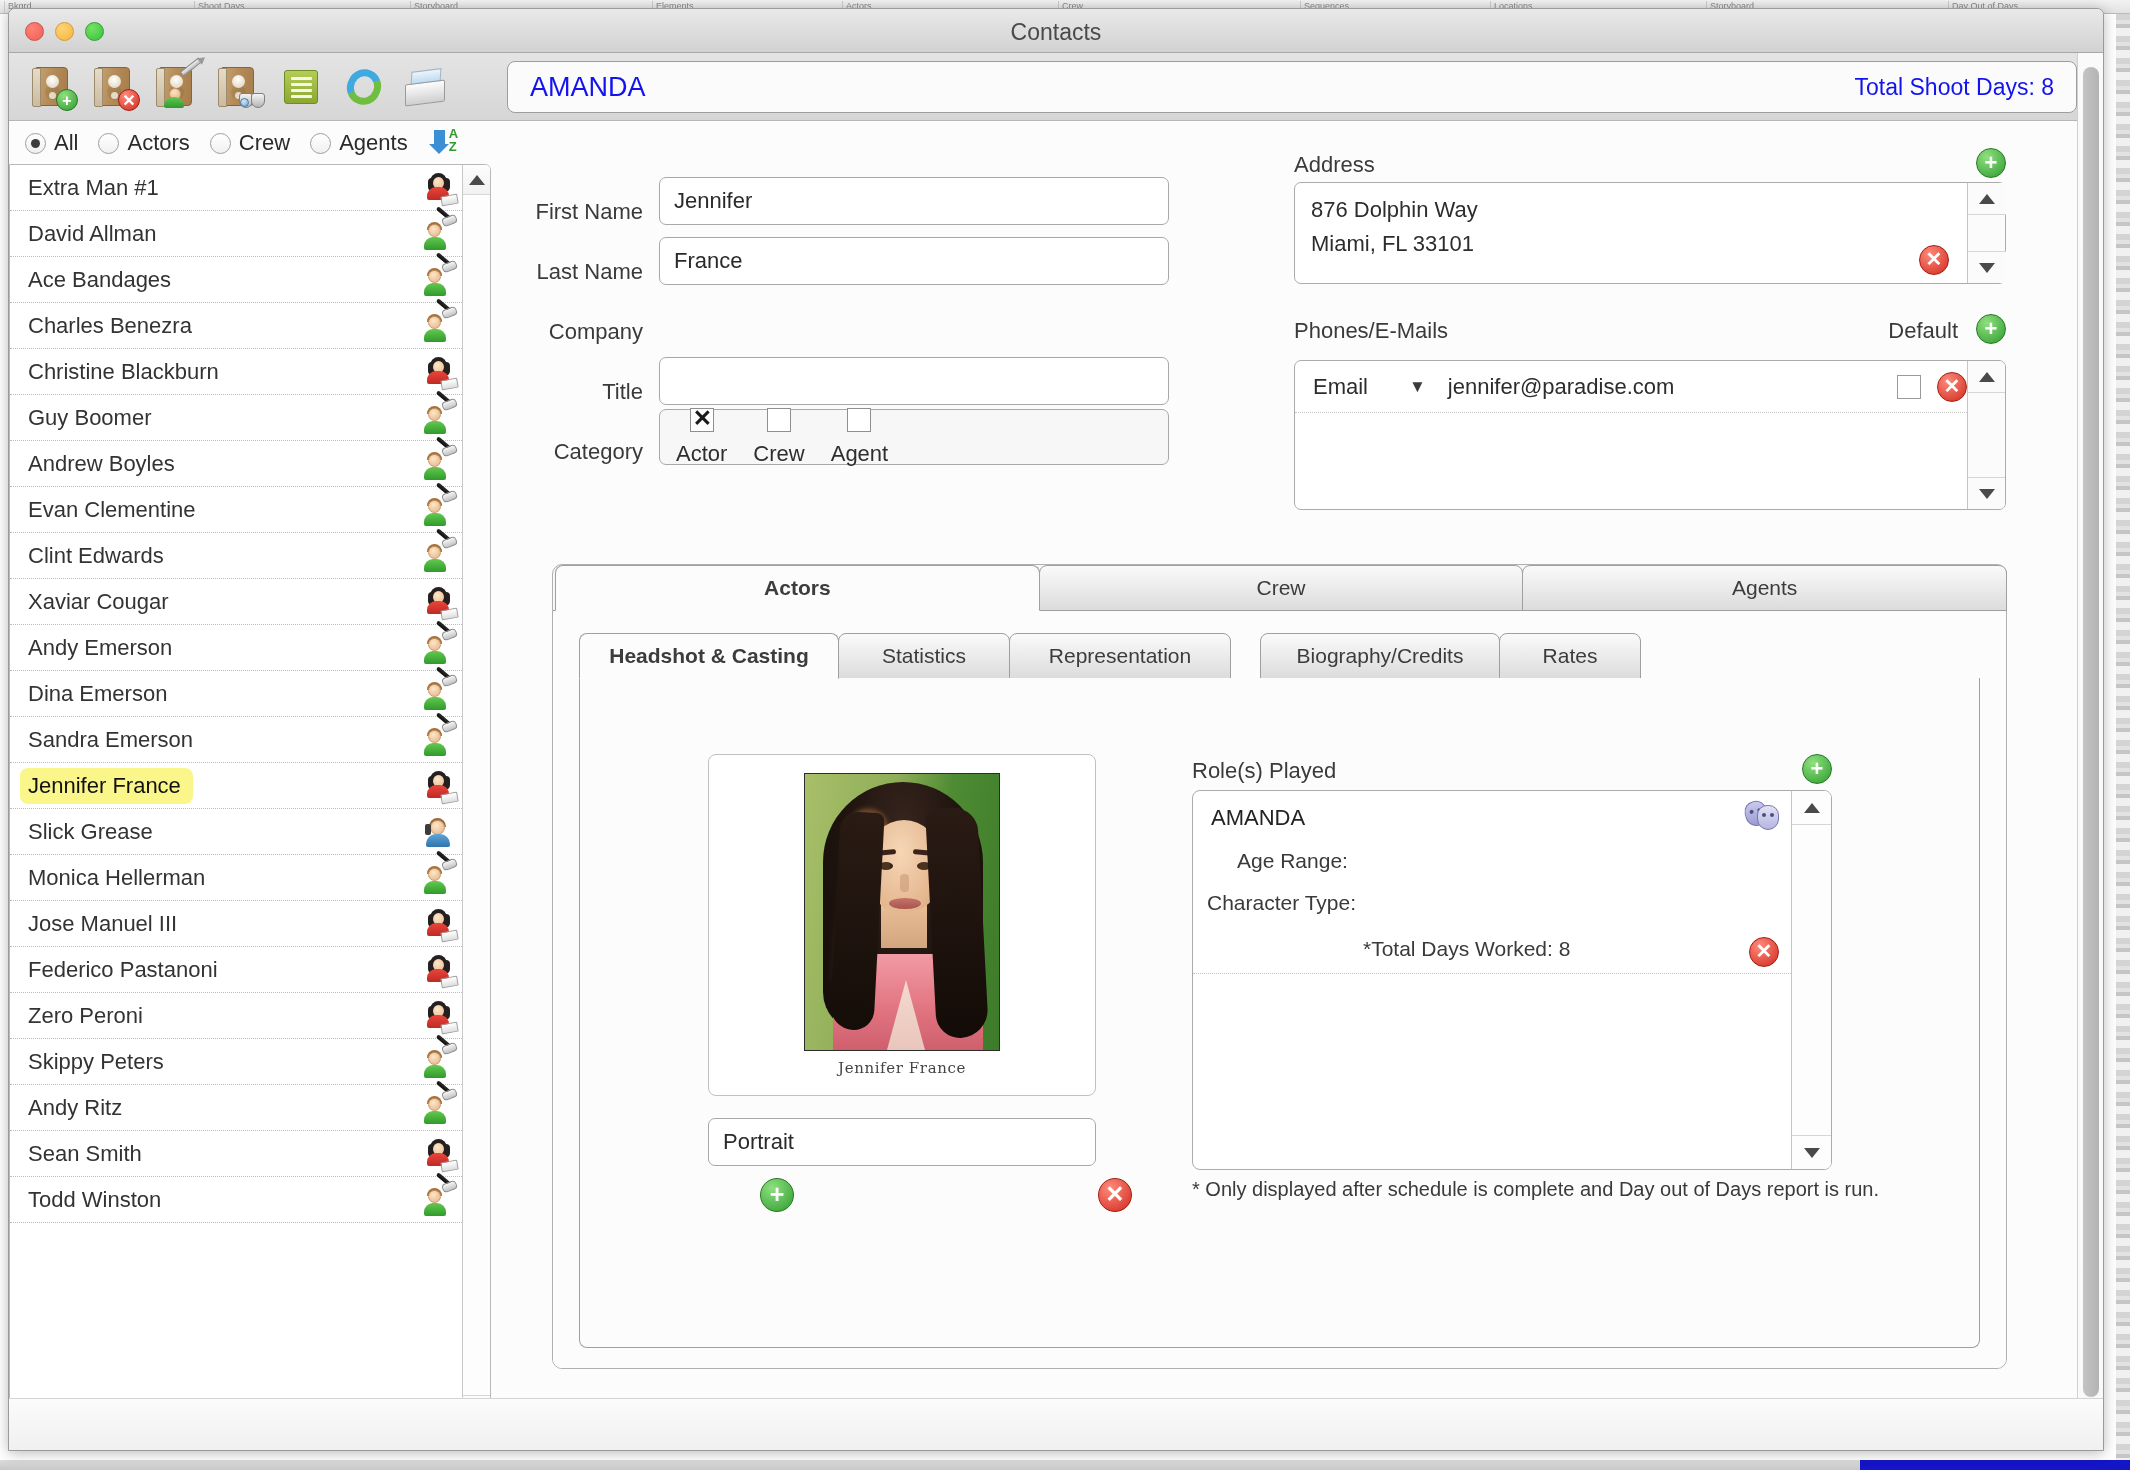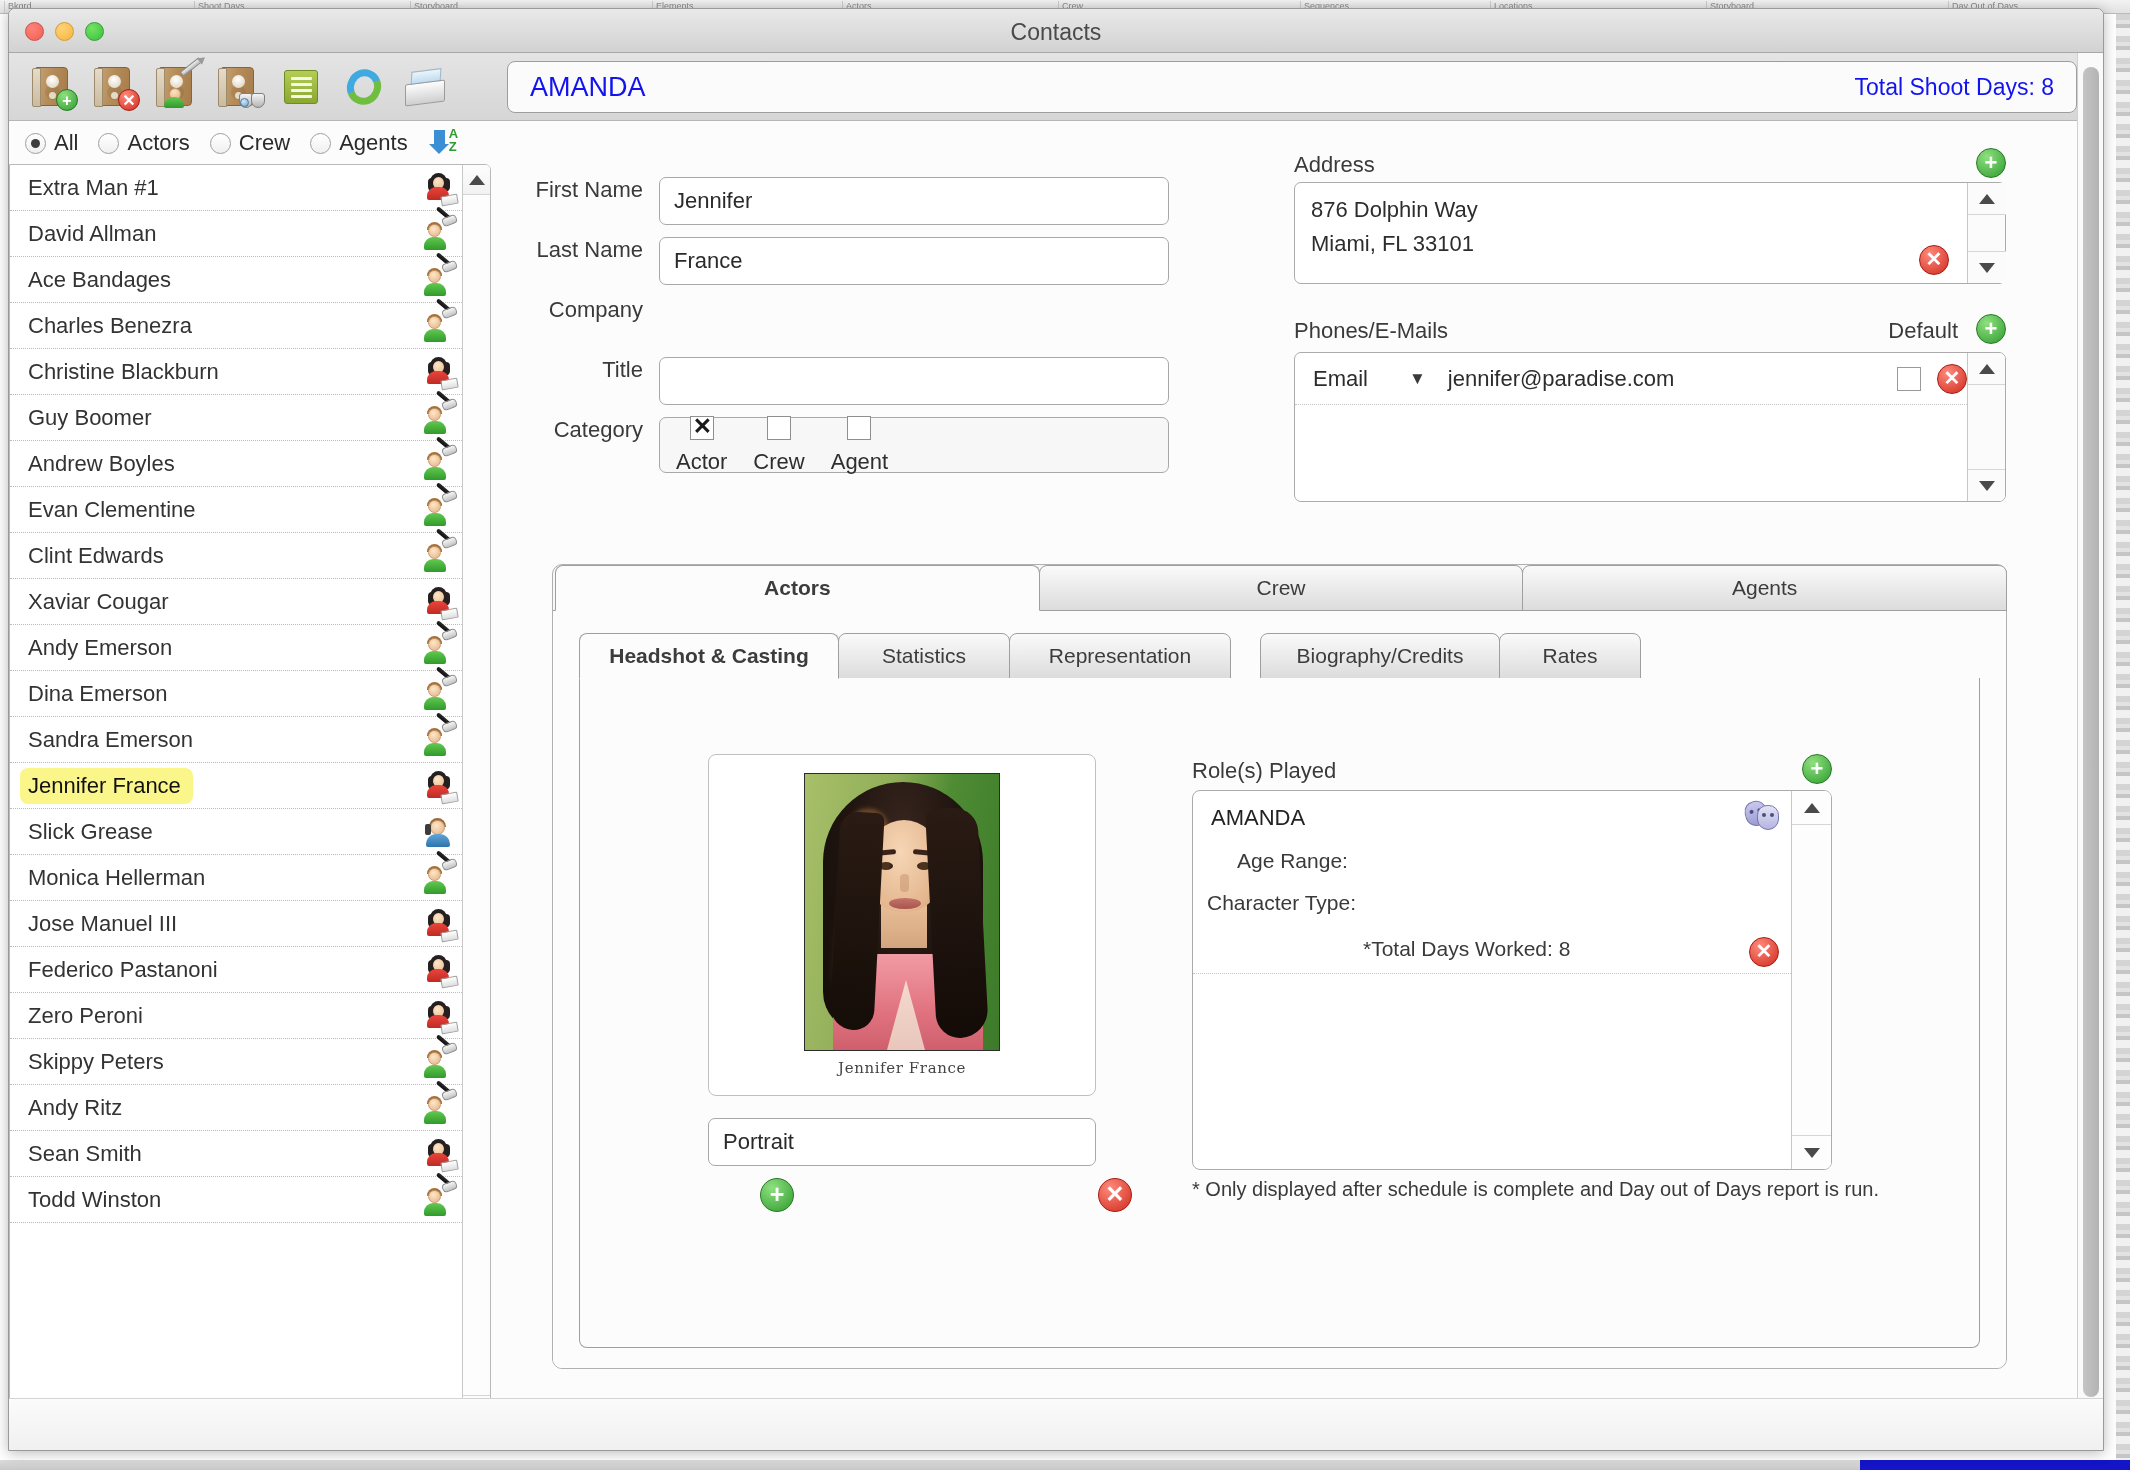--- a/index.html
+++ b/index.html
@@ -305,21 +305,21 @@
     display: flex; align-items: center; justify-content: center; cursor: pointer;
     background: linear-gradient(#fdfdfd,#f2f2f2);
   }
   .sb-arrow.up { top: 0; border-bottom: 1px solid #d6d6d6; }
   .sb-arrow.down { bottom: 0; border-top: 1px solid #d6d6d6; }
   .tri-up   { width:0;height:0;border-left:8px solid transparent;border-right:8px solid transparent;border-bottom:10px solid #4a4a4a; }
   .tri-down { width:0;height:0;border-left:8px solid transparent;border-right:8px solid transparent;border-top:10px solid #4a4a4a; }
 
   
   #form-area { position: absolute; left: 520px; top: 168px; width: 640px; }
-  .frow { display: flex; align-items: flex-start; margin-bottom: 12px; height: 48px; }
+  .frow { display: flex; align-items: flex-end; margin-bottom: 12px; height: 48px; }
   .flabel { width: 130px; text-align: right; padding-right: 16px; font-size: 22px; color: #3a3a3a; }
   .finput {
     flex: 1; height: 48px; border: 1px solid #a8a8a8; border-radius: 7px;
     background: #ffffff; font-size: 22px; color: #2a2a2a;
     padding: 0 14px; font-family: "Liberation Sans", sans-serif;
   }
   .fspacer { flex: 1; height: 48px; }
   #category-box {
     flex: 1; height: 56px; border: 1px solid #a8a8a8; border-radius: 7px;
     background: #f7f7f7; display: flex; align-items: center; padding: 0 16px; gap: 12px;
@@ -364,21 +364,21 @@
     position: absolute; right: 0; top: 0; bottom: 0; width: 38px;
     border-left: 1px solid #c6c6c6; background: #fbfbfb;
     border-radius: 0 6px 6px 0;
   }
   .mini-sb .sb-arrow { width: 38px; height: 32px; background: #fbfbfb; }
   #phone-block { margin-top: 26px; }
   #phone-head { display:flex; align-items:flex-end; height: 34px; }
   #phone-head .blk-title { flex: 1; }
   #phone-head .default-lbl { font-size: 22px; color: #3a3a3a; margin-right: 18px; }
   #phone-field {
-    position: relative; height: 150px; margin-top: 8px;
+    position: relative; height: 150px; margin-top: 16px;
     border: 1px solid #ababab; border-radius: 7px; background: #fff;
     overflow: hidden;
   }
   #phone-row {
     position: relative; display: flex; align-items: center; height: 52px;
     padding: 0 0 0 18px; border-bottom: 1px dotted #c4c4c4; margin-right: 38px;
   }
   .ph-type { font-size: 22px; color: #2d2d2d; width: 96px; }
   .ph-caret { font-size: 17px; color: #3a3a3a; margin-right: 22px; }
   .ph-val { font-size: 22px; color: #2d2d2d; flex: 1; }

